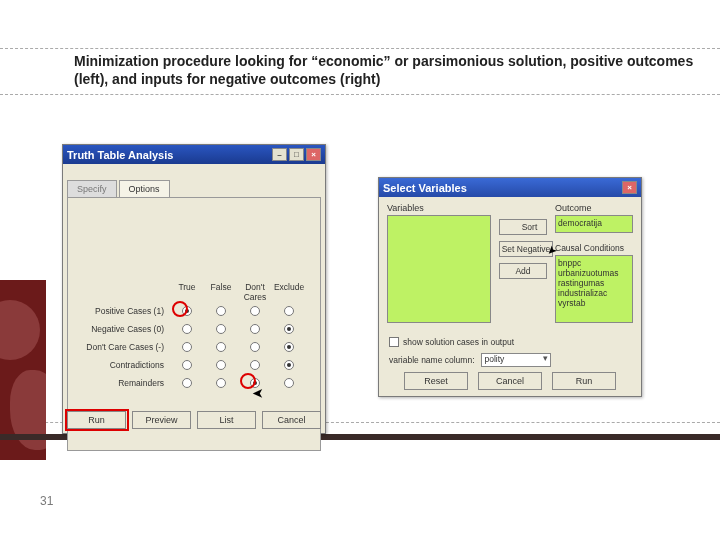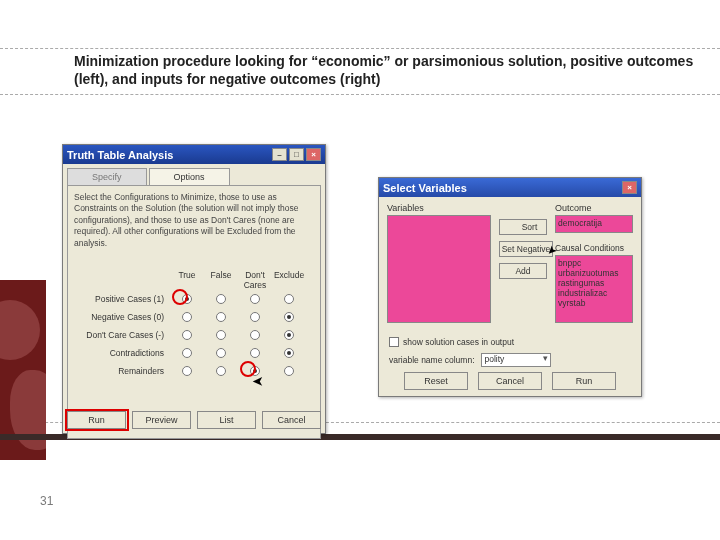--- a/index.html
+++ b/index.html
@@ -18,21 +18,21 @@
   .pnum { position: absolute; left: 40px; top: 494px; font-size: 12px; color: #7a7a7a; }
 
   
   .win { position: absolute; background: #ece9d8; border: 1px solid #7a7a7a; box-shadow: 1px 1px 3px rgba(0,0,0,0.3); font-size: 10px; color: #333; }
   .winL { left: 62px; top: 144px; width: 264px; height: 290px; }
   .titlebar { height: 19px; background: linear-gradient(#2a56c0, #1a3a90); color: #fff; font-weight: bold; font-size: 11px; display: flex; align-items: center; padding: 0 4px; justify-content: space-between; }
   .titlebar .btns { display: flex; gap: 2px; }
   .winbtn { width: 15px; height: 13px; background: #e4e2d0; border: 1px solid #888; display: flex; align-items: center; justify-content: center; font-size: 8px; color: #333; }
   .winbtn.close { background: #d66; color: #fff; }
   .tabstrip { display: flex; padding: 4px 4px 0 4px; }
-  .tab { padding: 3px 24px; border: 1px solid #999; border-bottom: none; background: #f5f3e7; font-size: 9px; margin-right: 2px; }
+  .tab { padding: 3px 9px; border: 1px solid #999; border-bottom: none; background: #f5f3e7; font-size: 9px; margin-right: 2px; margin-top: 12px; }
   .tab.inactive { background: #ddd; color: #777; }
   .pane { margin: 0 4px 4px 4px; border: 1px solid #999; background: #ece9d8; padding: 6px 6px; height: 254px; position: relative; }
   .instr { font-size: 8.5px; line-height: 1.35; color: #444; margin-bottom: 6px; }
   .grid { position: absolute; left: 6px; right: 6px; top: 84px; }
   .ghead { display: flex; font-size: 8.5px; text-align: center; }
   .ghead .rlabel { width: 96px; }
   .ghead .col { width: 34px; }
   .grow { display: flex; align-items: center; height: 18px; }
   .grow .rlabel { width: 96px; text-align: right; padding-right: 6px; font-size: 8.5px; }
   .grow .cell { width: 34px; display: flex; justify-content: center; }
@@ -43,21 +43,21 @@
   .btn { flex: 1; height: 18px; background: #ece9d8; border: 1px solid #888; font-size: 9px; display: flex; align-items: center; justify-content: center; }
   .rect-red { position: absolute; border: 2px solid #d00; pointer-events: none; }
   .arrow { position: absolute; font-size: 14px; color: #000; transform: rotate(180deg); }
 
   
   .winR { left: 378px; top: 177px; width: 264px; height: 220px; }
   .winR .titlebar { background: linear-gradient(#3a6ad6, #264aa8); }
   .panelR { padding: 8px 8px; position: relative; height: calc(100% - 19px); font-size: 9px; }
   .lblV { position: absolute; left: 8px; top: 6px; }
   .lblO { position: absolute; left: 176px; top: 6px; }
-  .listbox { position: absolute; background: #ec4899; border: 1px solid #888; font-size: 8.5px; padding: 2px; overflow: hidden; }
+  .listbox { position: absolute; background: #bef264; border: 1px solid #888; font-size: 8.5px; padding: 2px; overflow: hidden; }
   .lbL { left: 8px; top: 18px; width: 104px; height: 108px; }
   .lbR1 { left: 176px; top: 18px; width: 78px; height: 18px; }
   .lblC { position: absolute; left: 176px; top: 46px; font-size: 8.5px; }
   .lbR2 { left: 176px; top: 58px; width: 78px; height: 68px; }
   .sbtn { position: absolute; width: 48px; height: 16px; border: 1px solid #888; background: #ece9d8; font-size: 8.5px; display: flex; align-items: center; justify-content: center; }
   .sbtn.sort { left: 120px; top: 22px; padding-left: 13px; }
   .sbtn.setn { left: 120px; top: 44px; width: 54px; }
   .sbtn.add  { left: 120px; top: 66px; }
   .chk { position: absolute; left: 10px; top: 140px; display: flex; align-items: center; gap: 4px; font-size: 8.5px; }
   .chk .box { width: 10px; height: 10px; border: 1px solid #777; background: #fff; }
@@ -87,21 +87,20 @@
         <div class="winbtn">–</div>
         <div class="winbtn">□</div>
         <div class="winbtn close">×</div>
       </div>
     </div>
     <div class="tabstrip">
       <div class="tab inactive">Specify</div>
       <div class="tab">Options</div>
     </div>
     <div class="pane">
-      <div class="instr">Select the Configurations to Minimize, those to use as Constraints on the Solution (the solution will not imply those configurations), and those to use as Don't Cares (none are required). All other configurations will be Excluded from the analysis.</div>
       <div class="grid">
         <div class="ghead">
           <div class="rlabel"></div>
           <div class="col">True</div>
           <div class="col">False</div>
           <div class="col" style="white-space:pre-line">Don't
 Cares</div>
           <div class="col">Exclude</div>
         </div>
         <div class="grow">

